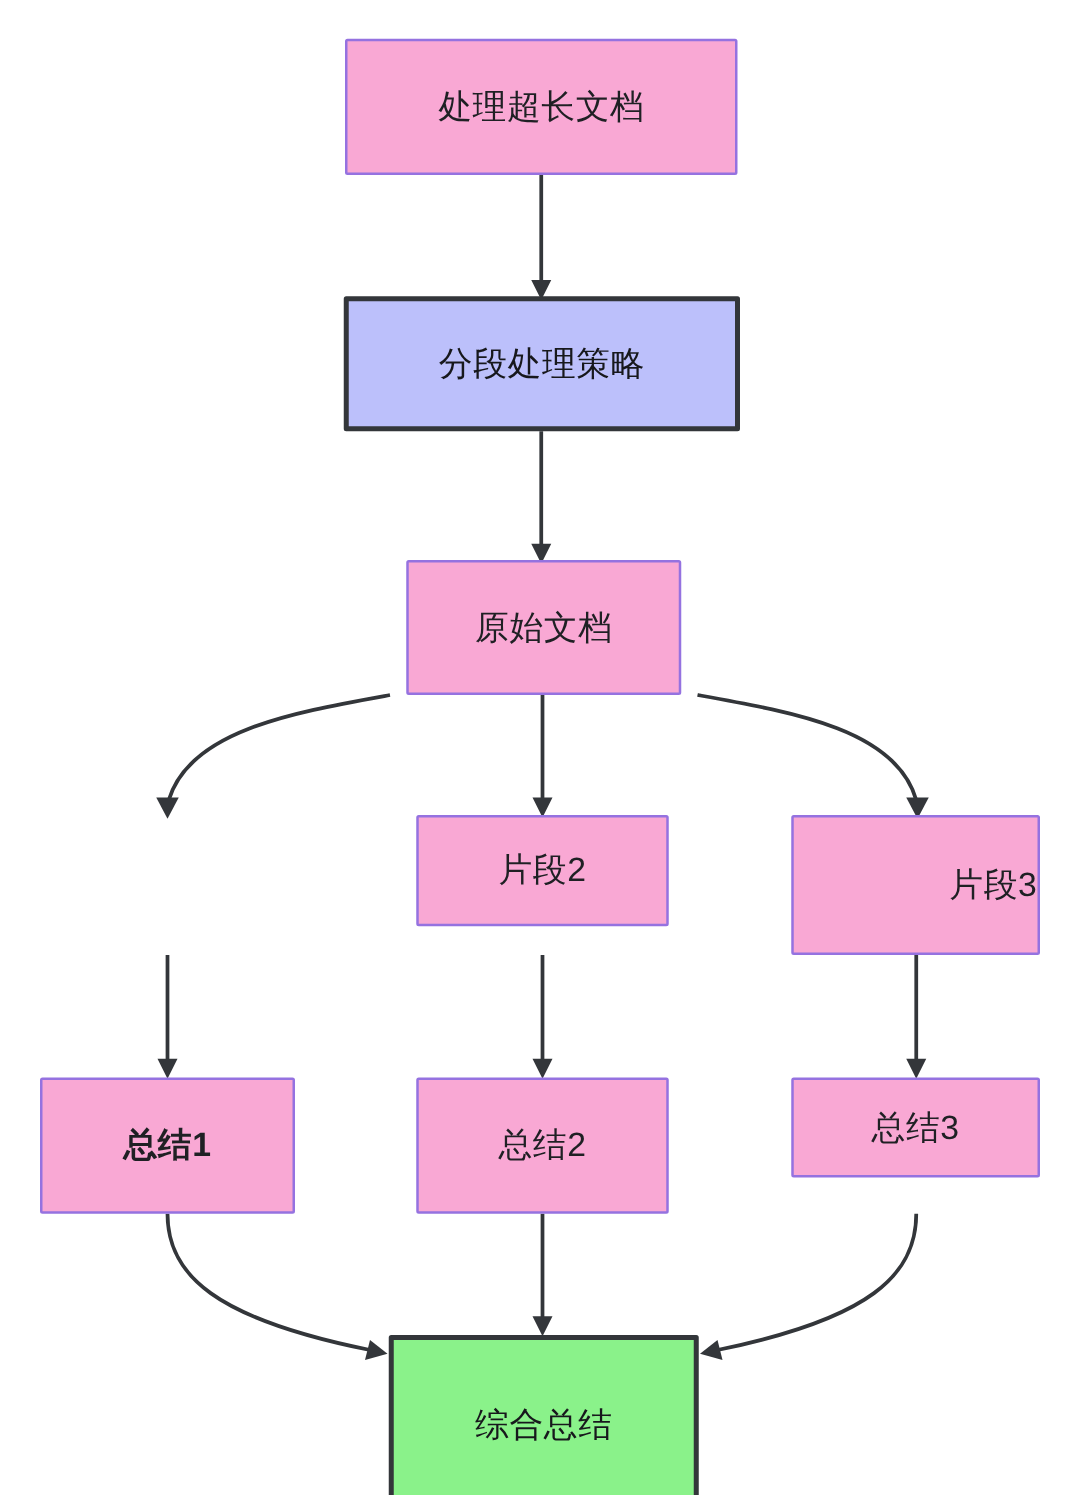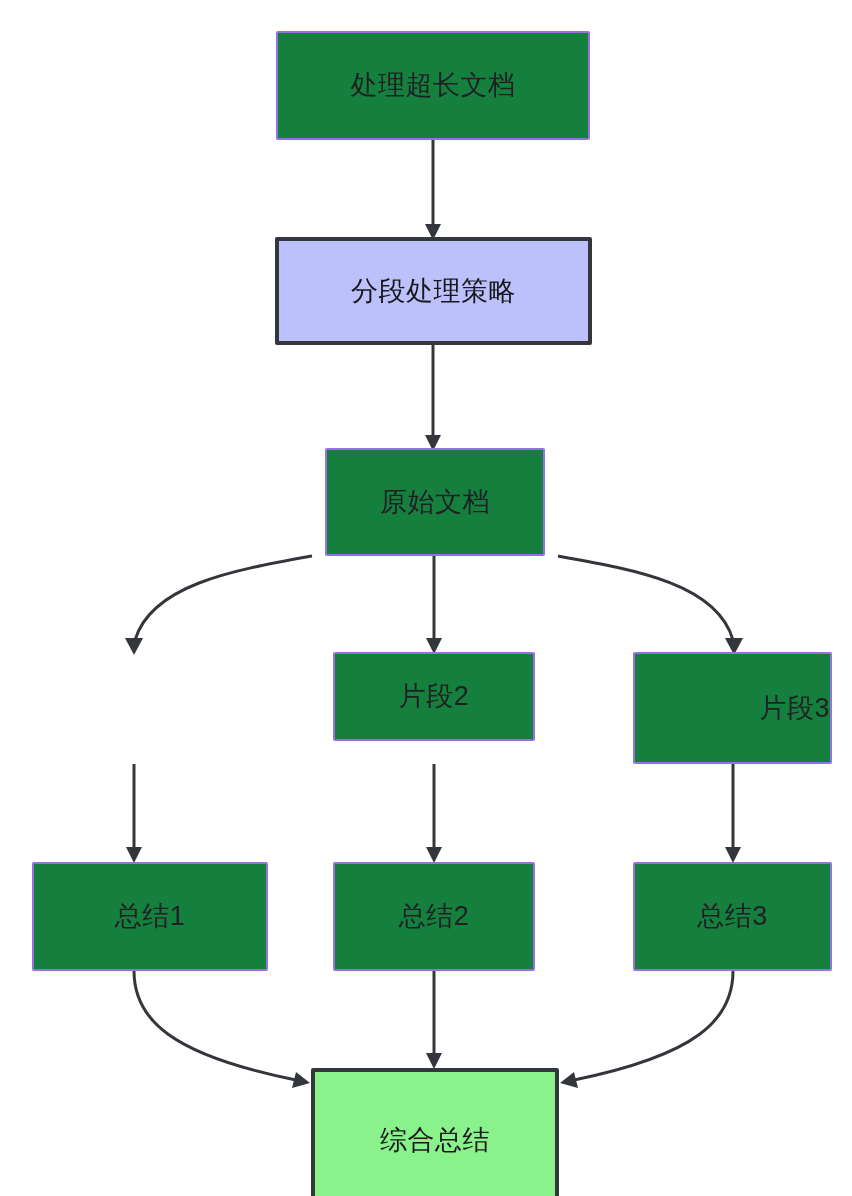--- a/index.html
+++ b/index.html
@@ -23,21 +23,21 @@
   }
   .node-box {
     position: absolute;
     box-sizing: border-box;
     display: flex;
     align-items: center;
     justify-content: center;
     border-radius: 2px;
   }
   .node-light {
-    background: #15803d;
+    background: #f9a8d4;
     border: 2px solid #9572e0;
   }
   .node-strong {
     background: #bcc0fb;
     border: 4px solid #33363a;
   }
   .node-green {
     background: #8af28a;
     border: 4px solid #33363a;
   }
@@ -148,29 +148,29 @@
 
 
   <div class="node-box node-light" style="left:333px; top:652px; width:202px; height:89px;justify-content:center;">
     <span class="node-label">片段2</span>
   </div>
 
   <div class="node-box node-light" style="left:633px; top:652px; width:199px; height:112px;justify-content:flex-end;">
     <span class="node-label">片段3</span>
   </div>
 
-  <div class="node-box node-light" style="left:32px; top:862px; width:236px; height:109px;">
+  <div class="node-box node-light" style="left:32px; top:862px; width:204px; height:109px;font-weight:bold;">
     <span class="node-label">总结1</span>
   </div>
 
   <div class="node-box node-light" style="left:333px; top:862px; width:202px; height:109px;">
     <span class="node-label">总结2</span>
   </div>
 
-  <div class="node-box node-light" style="left:633px; top:862px; width:199px; height:109px;">
+  <div class="node-box node-light" style="left:633px; top:862px; width:199px; height:80px;">
     <span class="node-label">总结3</span>
   </div>
 
   <div class="node-box node-green" style="left:311px; top:1068px; width:248px; height:144px;">
     <span class="node-label">综合总结</span>
   </div>
 
 </div>
 
 </body></html>

